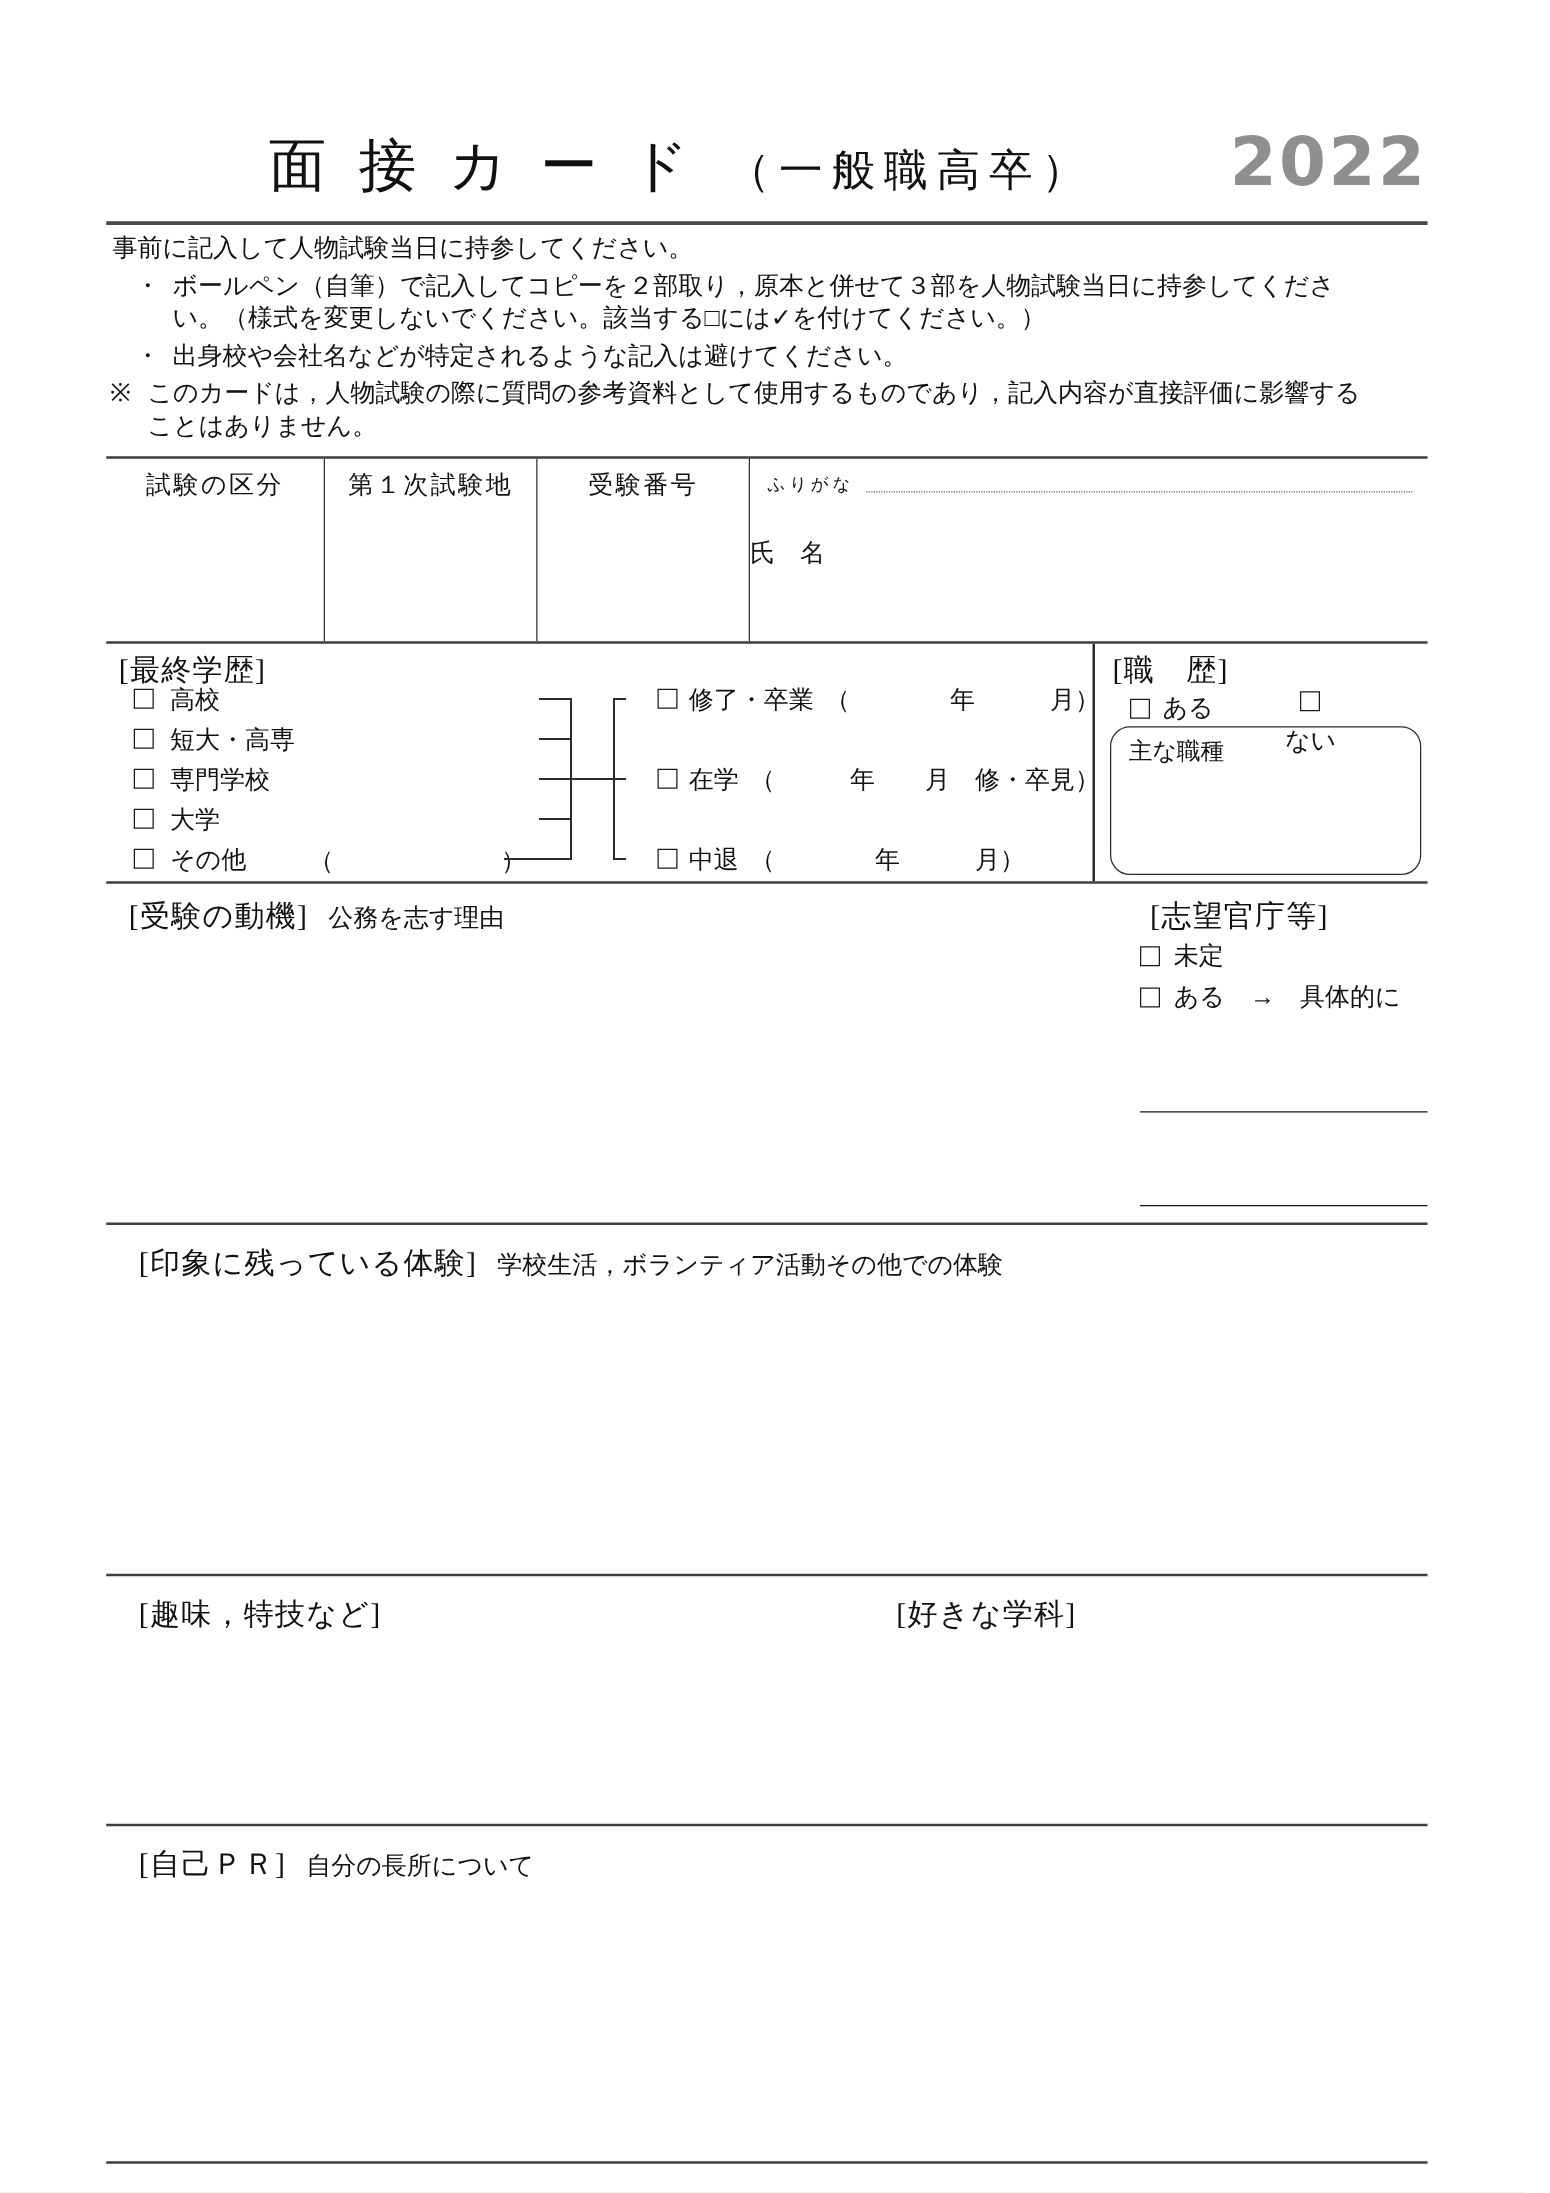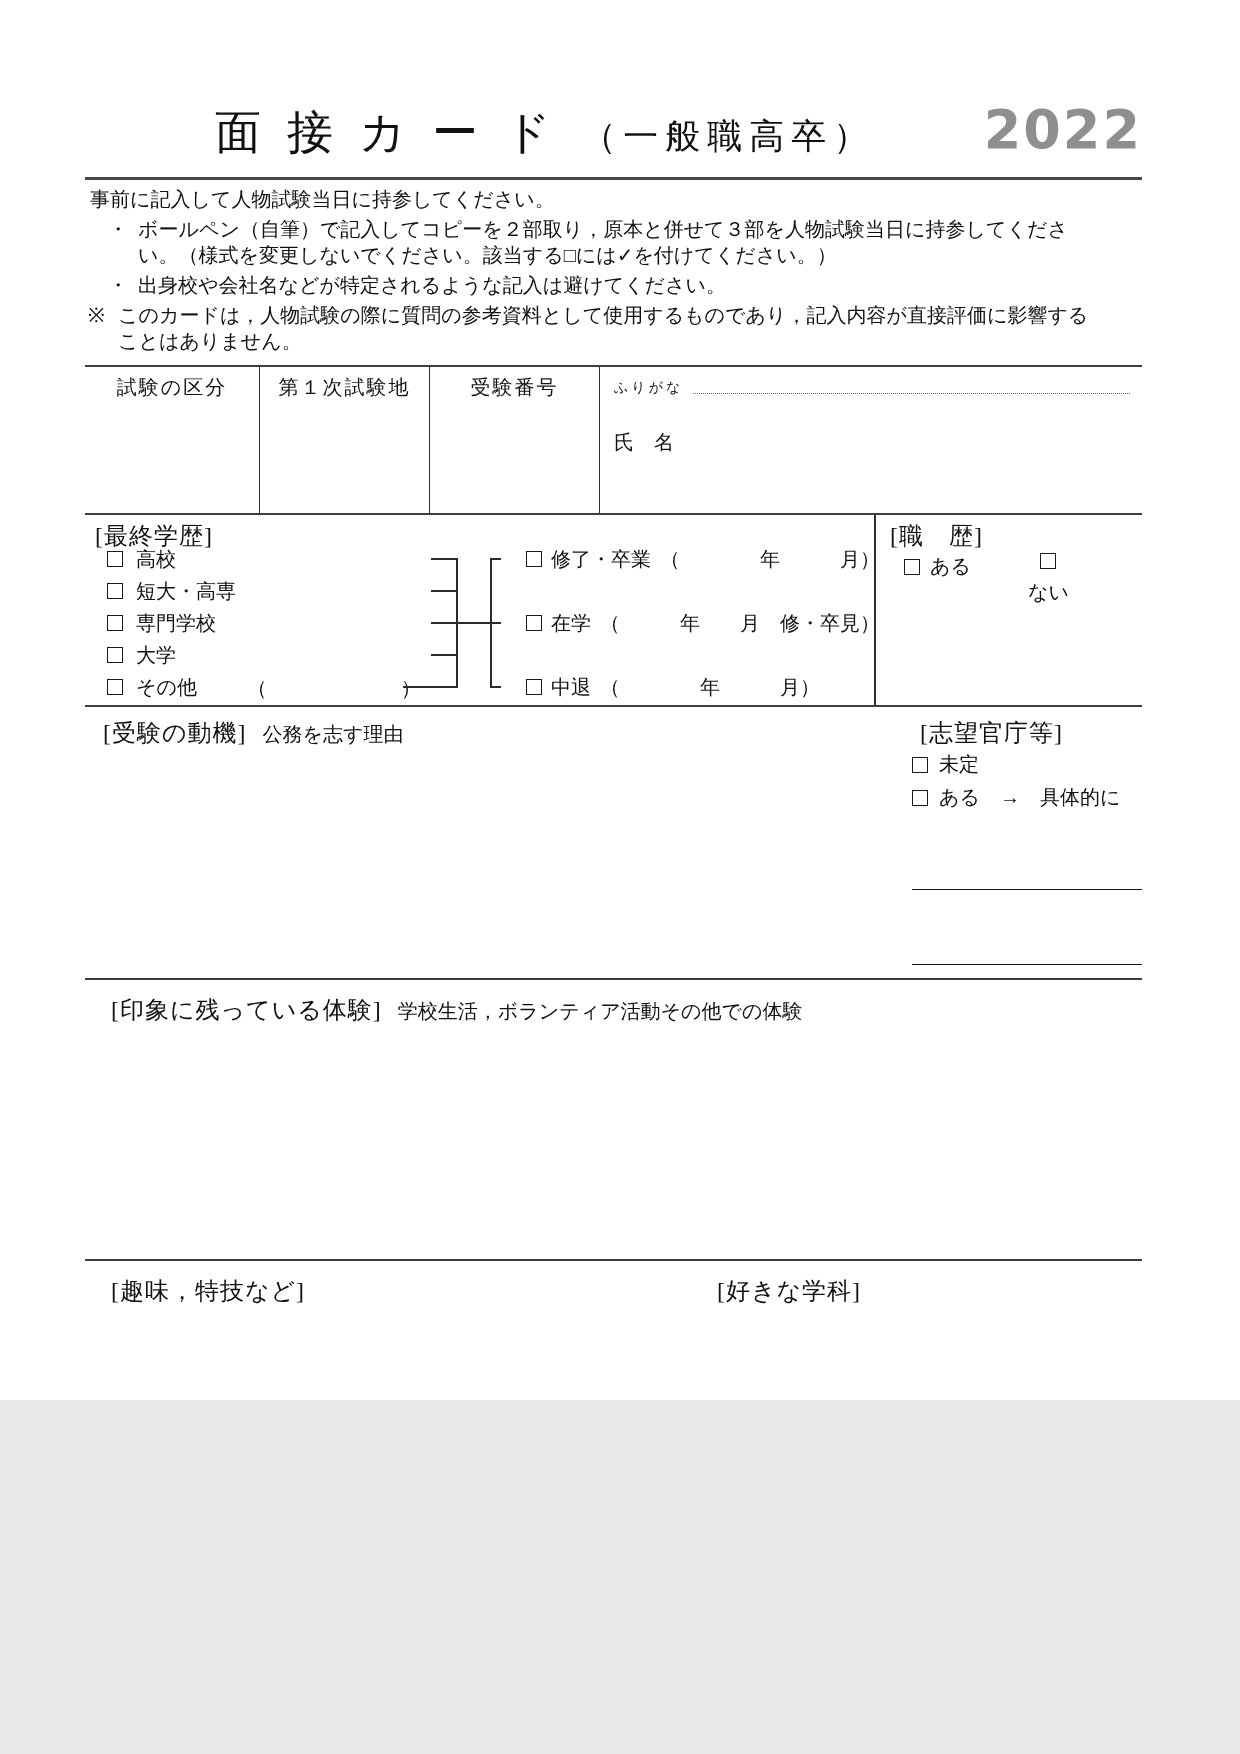--- a/index.html
+++ b/index.html
@@ -1,17 +1,17 @@
 <!DOCTYPE html>
 <html><head>
 <meta charset="utf-8">
 <style>
   html,body{margin:0;padding:0;background:#e8e8e8;}
   .page{
-    position:relative;width:1240px;height:1400px;background:#ffffff;
+    position:relative;width:1240px;height:1754px;background:#ffffff;
     font-family:"Liberation Serif","DejaVu Serif",serif;color:#111;
     overflow:hidden;margin:0 auto;
   }
   
   .title-row{position:absolute;top:102px;left:85px;width:1057px;display:flex;align-items:baseline;}
   .title-main{font-size:46px;letter-spacing:26px;white-space:nowrap;margin-left:130px;}
   .title-sub{font-size:35px;letter-spacing:7px;white-space:nowrap;margin-left:4px;}
   .title-year{margin-left:auto;font-family:"DejaVu Sans","Liberation Sans",sans-serif;
     font-weight:bold;font-size:54px;color:#8f8f8f;letter-spacing:2px;line-height:1;}
   .title-rule{position:absolute;top:177px;left:85px;width:1057px;height:3px;background:#474747;}
@@ -28,21 +28,21 @@
     border-top:2.5px solid #3e3e3e;border-bottom:2.5px solid #3e3e3e;}
   .tcell{position:absolute;top:0;bottom:0;border-right:1.6px solid #2e2e2e;box-sizing:border-box;}
   .tcell .hdr{display:block;text-align:center;padding-top:7px;font-size:20px;letter-spacing:2px;}
   .cell-1{left:0;width:175px;}
   .cell-2{left:175px;width:170px;}
   .cell-3{left:345px;width:170px;}
   .name-cell{position:absolute;left:515px;right:0;top:0;bottom:0;}
   .furigana-row{position:absolute;top:12px;left:14px;right:12px;display:flex;align-items:flex-end;}
   .furigana-label{font-size:14px;letter-spacing:3px;}
   .furigana-dots{flex:1;margin-left:10px;margin-bottom:3px;border-bottom:1.6px dotted #666;height:1px;}
-  .name-label{position:absolute;top:62px;left:14px;font-size:20px;}
+  .name-label{position:absolute;top:62px;left:0;font-size:20px;}
   
   .cb{width:16px;height:16px;border:1.8px solid #1a1a1a;display:inline-block;box-sizing:border-box;background:#fff;flex:none;}
   .seclabel{font-size:24px;letter-spacing:1px;white-space:nowrap;}
   
   .edu-section{position:absolute;top:515px;left:85px;width:1057px;height:192px;box-sizing:border-box;
     border-bottom:2.5px solid #3e3e3e;}
   .edu-left{position:absolute;left:0;top:0;width:789px;height:100%;}
   .edu-left .seclabel{position:absolute;top:5px;left:10px;}
   .edu-item{position:absolute;left:22px;width:380px;height:24px;display:flex;align-items:center;gap:13px;font-size:20px;}
   .edu-item .po{position:absolute;left:140px;top:0;}
@@ -176,20 +176,23 @@
     <div class="edu-right">
       <span class="seclabel">[職　歴]</span>
       <div class="work-opt yes">
         <span class="cb"></span>
         <span>ある</span>
       </div>
       <div class="work-opt no">
         <span class="cb"></span>
         <span>ない</span>
       </div>
+      <div class="jobtype-box">
+        <span class="jobtype-label">主な職種</span>
+      </div>
     </div>
   </div>
 
   <div class="mot-section">
     <div class="label-pair" style="top:10px;left:18px;">
       <span class="seclabel">[受験の動機]</span>
       <span class="label-desc">公務を志す理由</span>
     </div>
     <div class="fill-area" style="top:40px;right:330px;"></div>
 

